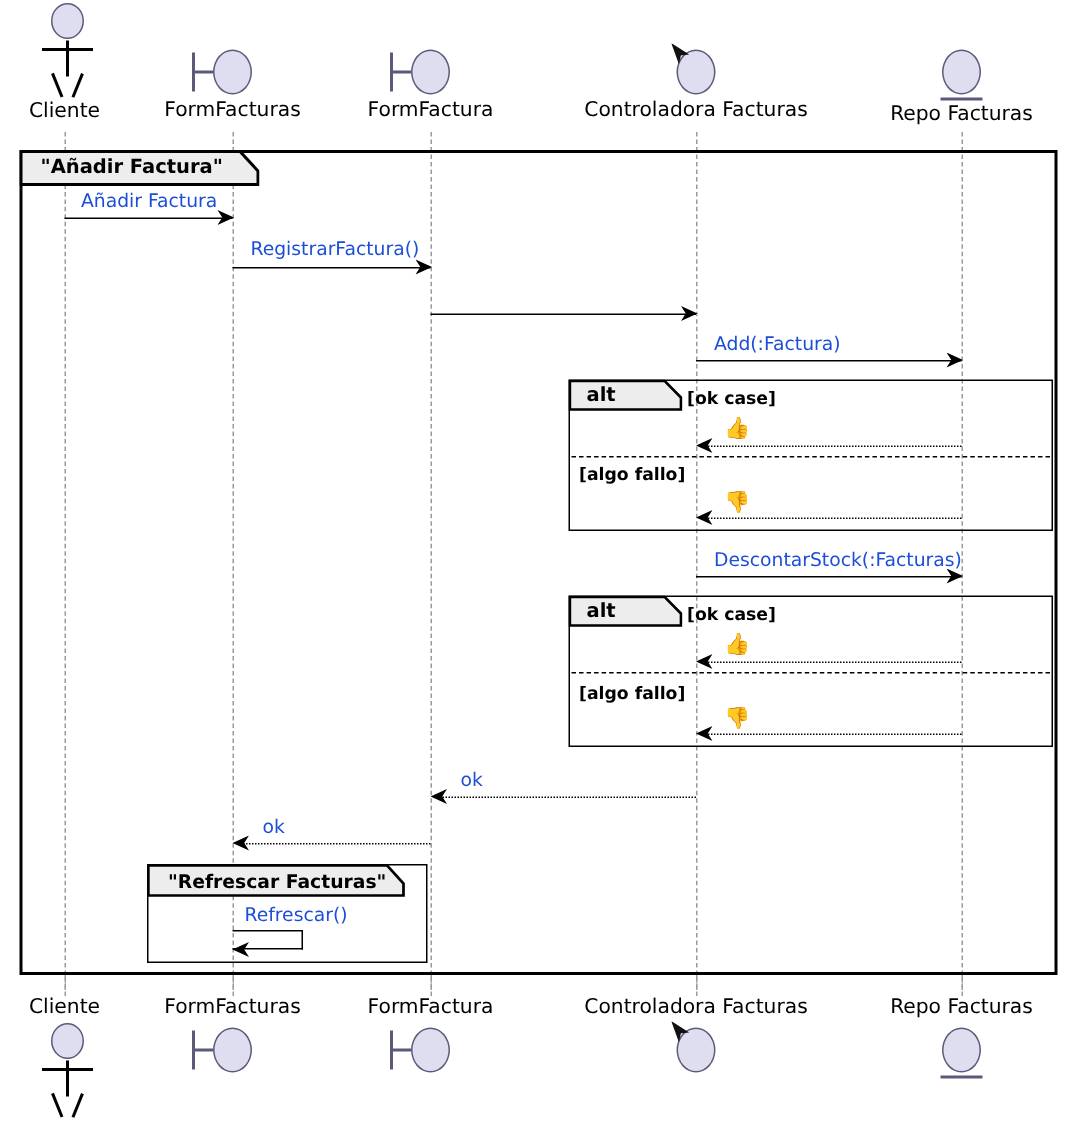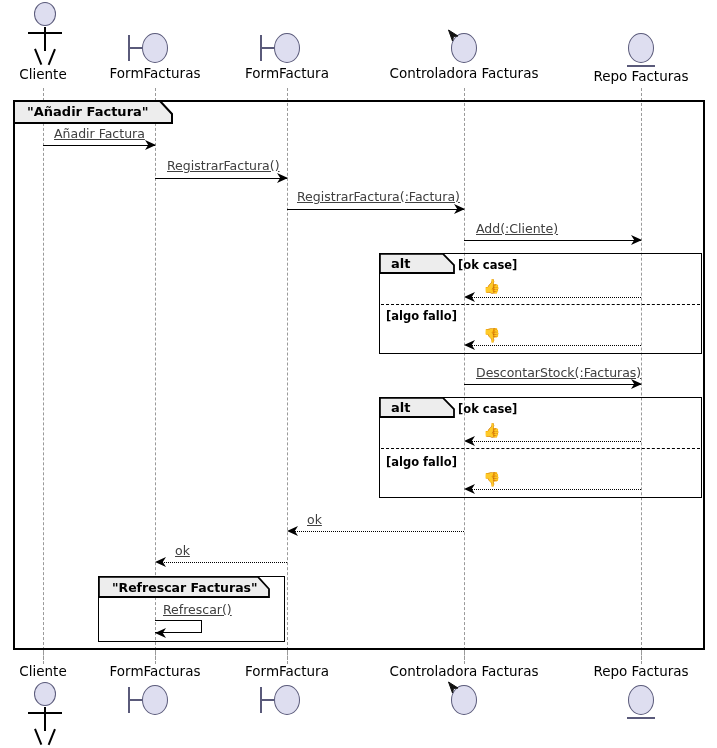--- a/index.html
+++ b/index.html
@@ -54,21 +54,21 @@
   .tag-shape{position:absolute;left:0;top:0;}
   .guard{
     position:absolute;font-size:11.5px;font-weight:bold;white-space:nowrap;color:#000;
   }
   .divider{position:absolute;height:0;border-top:1.5px dashed #000;}
 
   
   .msg-line{position:absolute;height:0;border-top:1.4px solid #000;}
   .msg-line.dashed{border-top:1.4px dotted #000;}
   .msg-label{
-    position:absolute;font-size:12.5px;white-space:nowrap;color:#404040;line-height:14px;text-decoration:underline;
+    position:absolute;font-size:12.5px;white-space:nowrap;color:#1d4ed8;line-height:14px;
   }
   .arrow-head{position:absolute;width:11px;height:11px;}
   .selfmsg-box{position:absolute;border:1.4px solid #000;border-left:none;box-sizing:border-box;}
 
   .emoji{
     position:absolute;font-size:14px;line-height:14px;
     font-family:"DejaVu Sans",sans-serif;color:#000;
   }
 </style>
 </head>
@@ -141,27 +141,26 @@
   <svg class="arrow-head" style="left:145px; top:140px;" viewBox="0 0 11 11">
     <path d="M0 0 L11 5 L0 10 L3.2 5 Z" fill="#000"></path>
   </svg>
 
   <div class="msg-label" style="left:167px; top:159px;">RegistrarFactura()</div>
   <div class="msg-line" style="left:155px; top:178px; width:132px;"></div>
   <svg class="arrow-head" style="left:277px; top:173px;" viewBox="0 0 11 11">
     <path d="M0 0 L11 5 L0 10 L3.2 5 Z" fill="#000"></path>
   </svg>
 
-  <div class="msg-label" style="left:297px; top:190px;">RegistrarFactura(:Factura)</div>
   <div class="msg-line" style="left:287px; top:209px; width:177px;"></div>
   <svg class="arrow-head" style="left:454px; top:204px;" viewBox="0 0 11 11">
     <path d="M0 0 L11 5 L0 10 L3.2 5 Z" fill="#000"></path>
   </svg>
 
-  <div class="msg-label" style="left:476px; top:222px;">Add(:Cliente)</div>
+  <div class="msg-label" style="left:476px; top:222px;">Add(:Factura)</div>
   <div class="msg-line" style="left:464px; top:240px; width:177px;"></div>
   <svg class="arrow-head" style="left:631px; top:235px;" viewBox="0 0 11 11">
     <path d="M0 0 L11 5 L0 10 L3.2 5 Z" fill="#000"></path>
   </svg>
 
   <div class="frame frame-inner" style="left:379px; top:253px; width:323px; height:101px;"></div>
   <svg class="tag-shape" width="76" height="21" style="left:379px; top:253px;">
     <path d="M0.9 0.9 H64 L75 12 V20 H0.9 Z" fill="#EDEDED" stroke="#000" stroke-width="1.8"></path>
   </svg>
   <div class="abs" style="left:391px; top:256px; font-size:13px; font-weight:bold;">alt</div>

